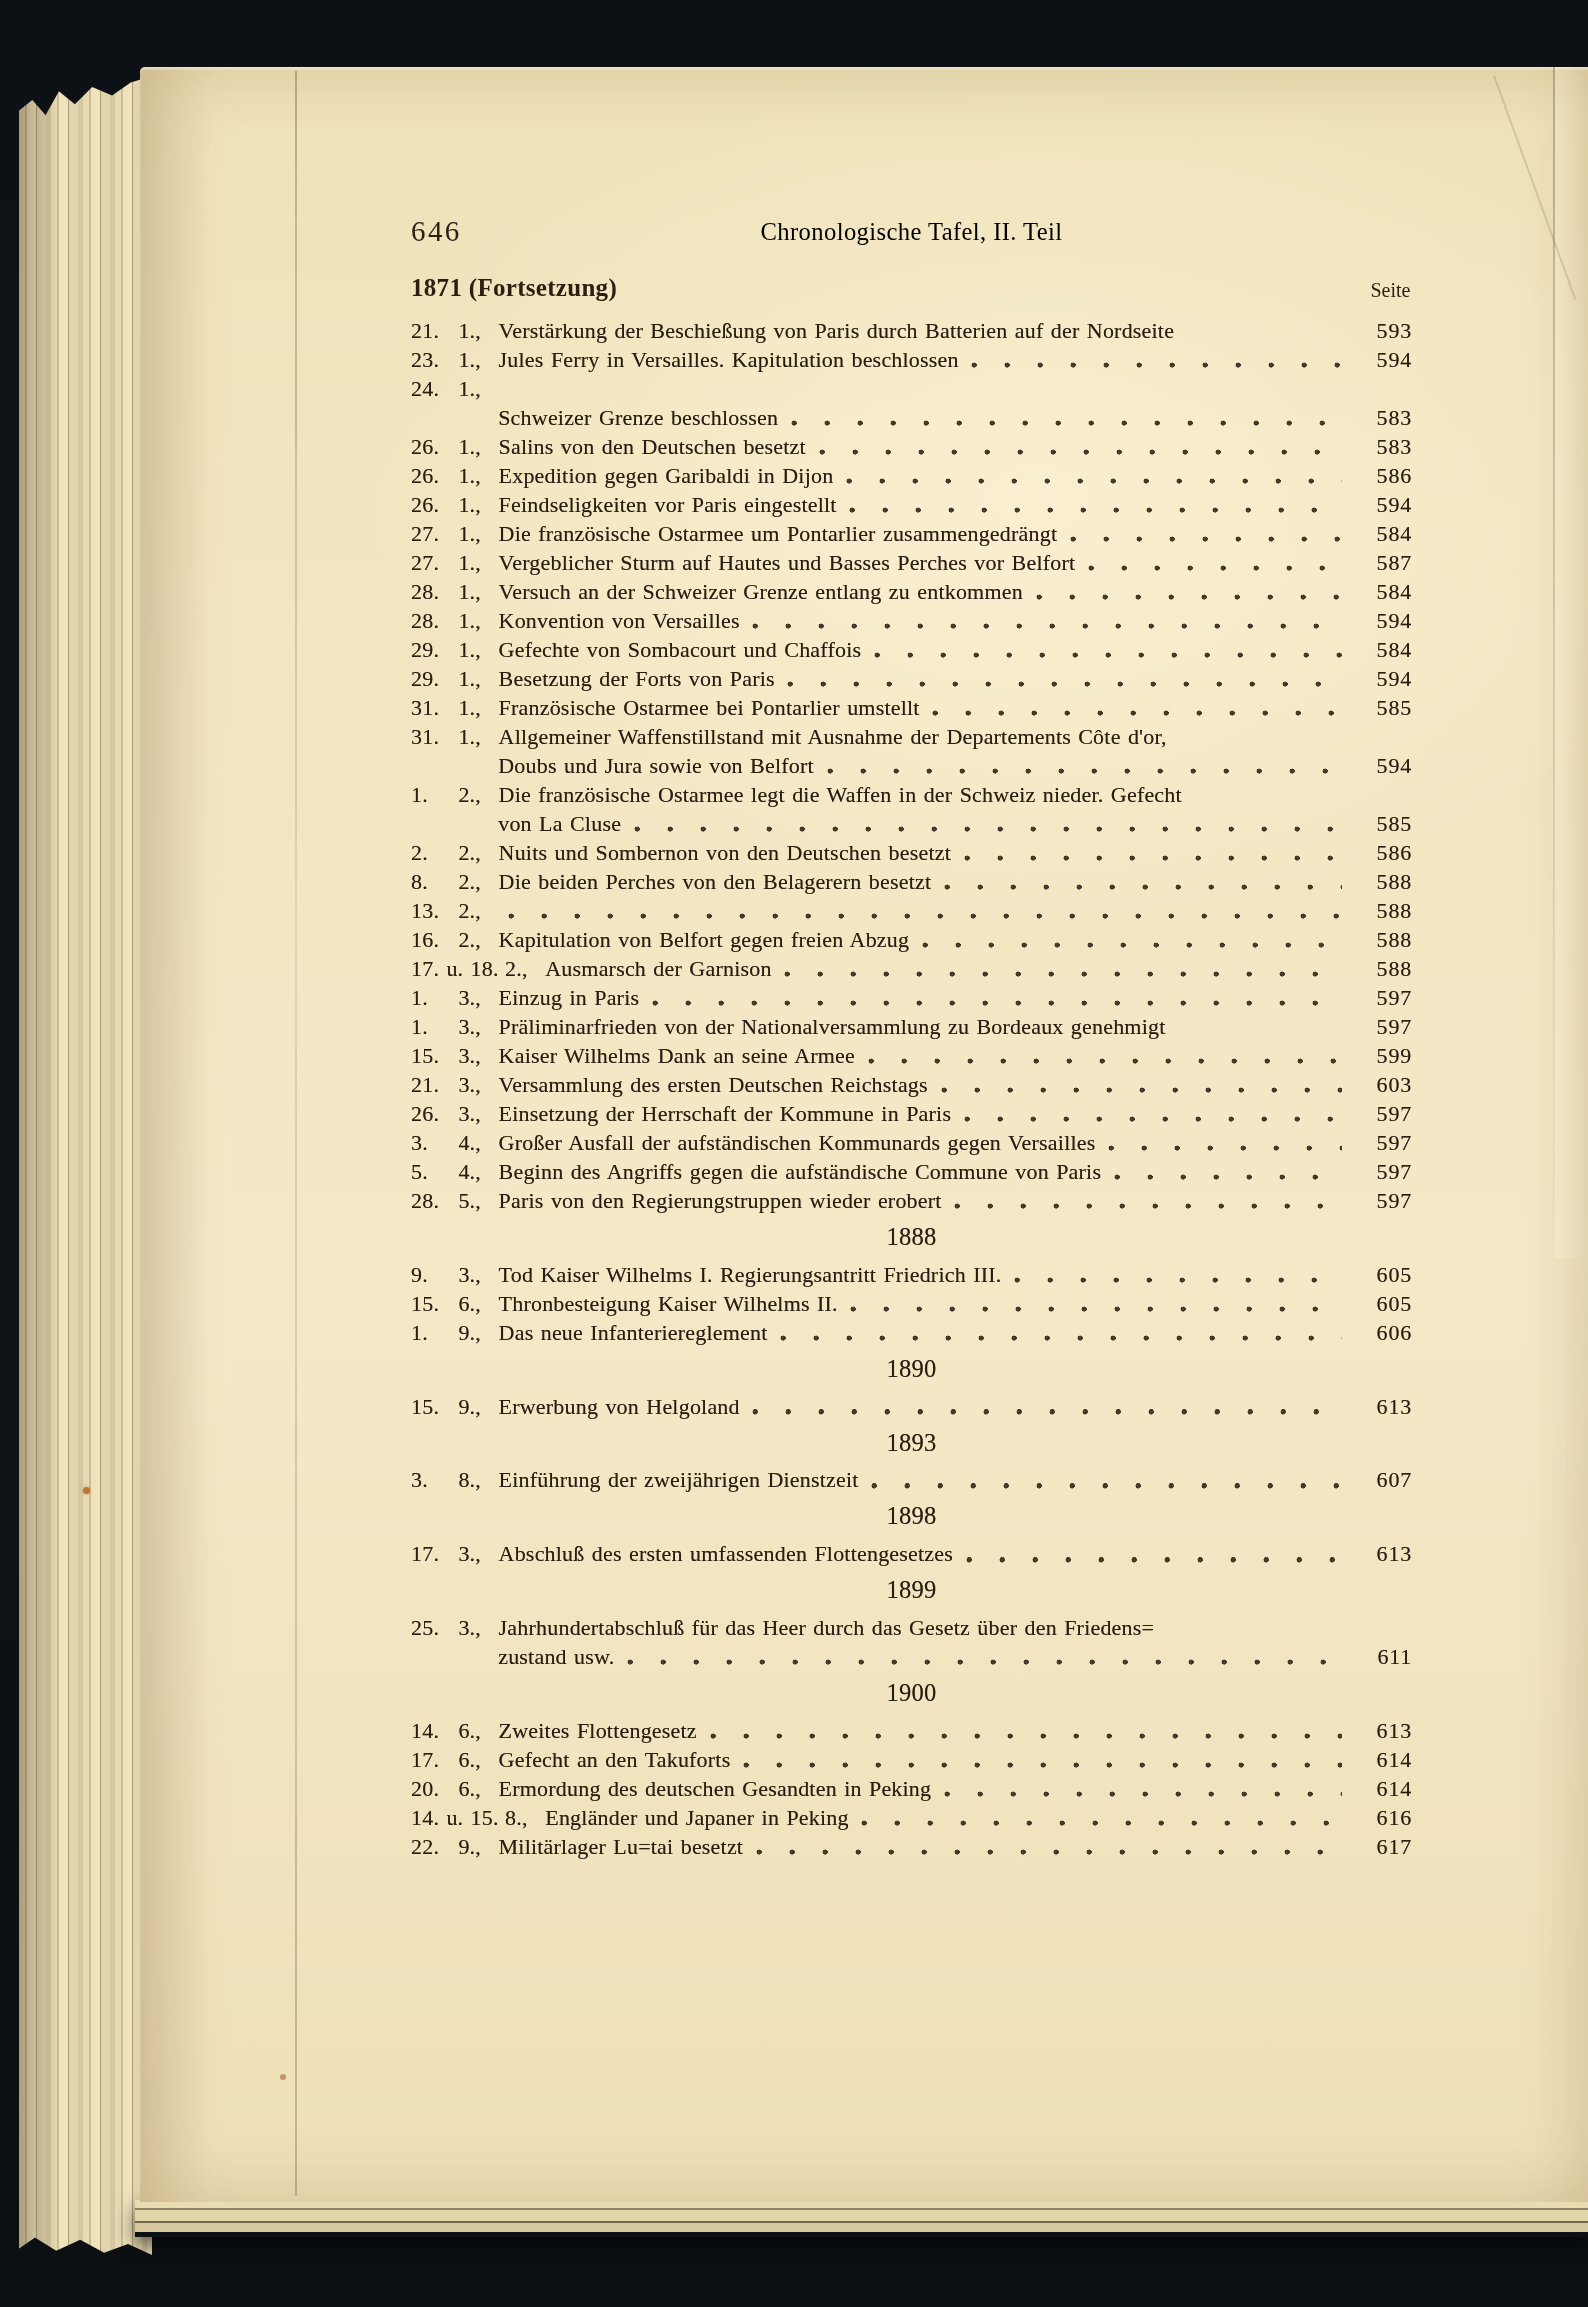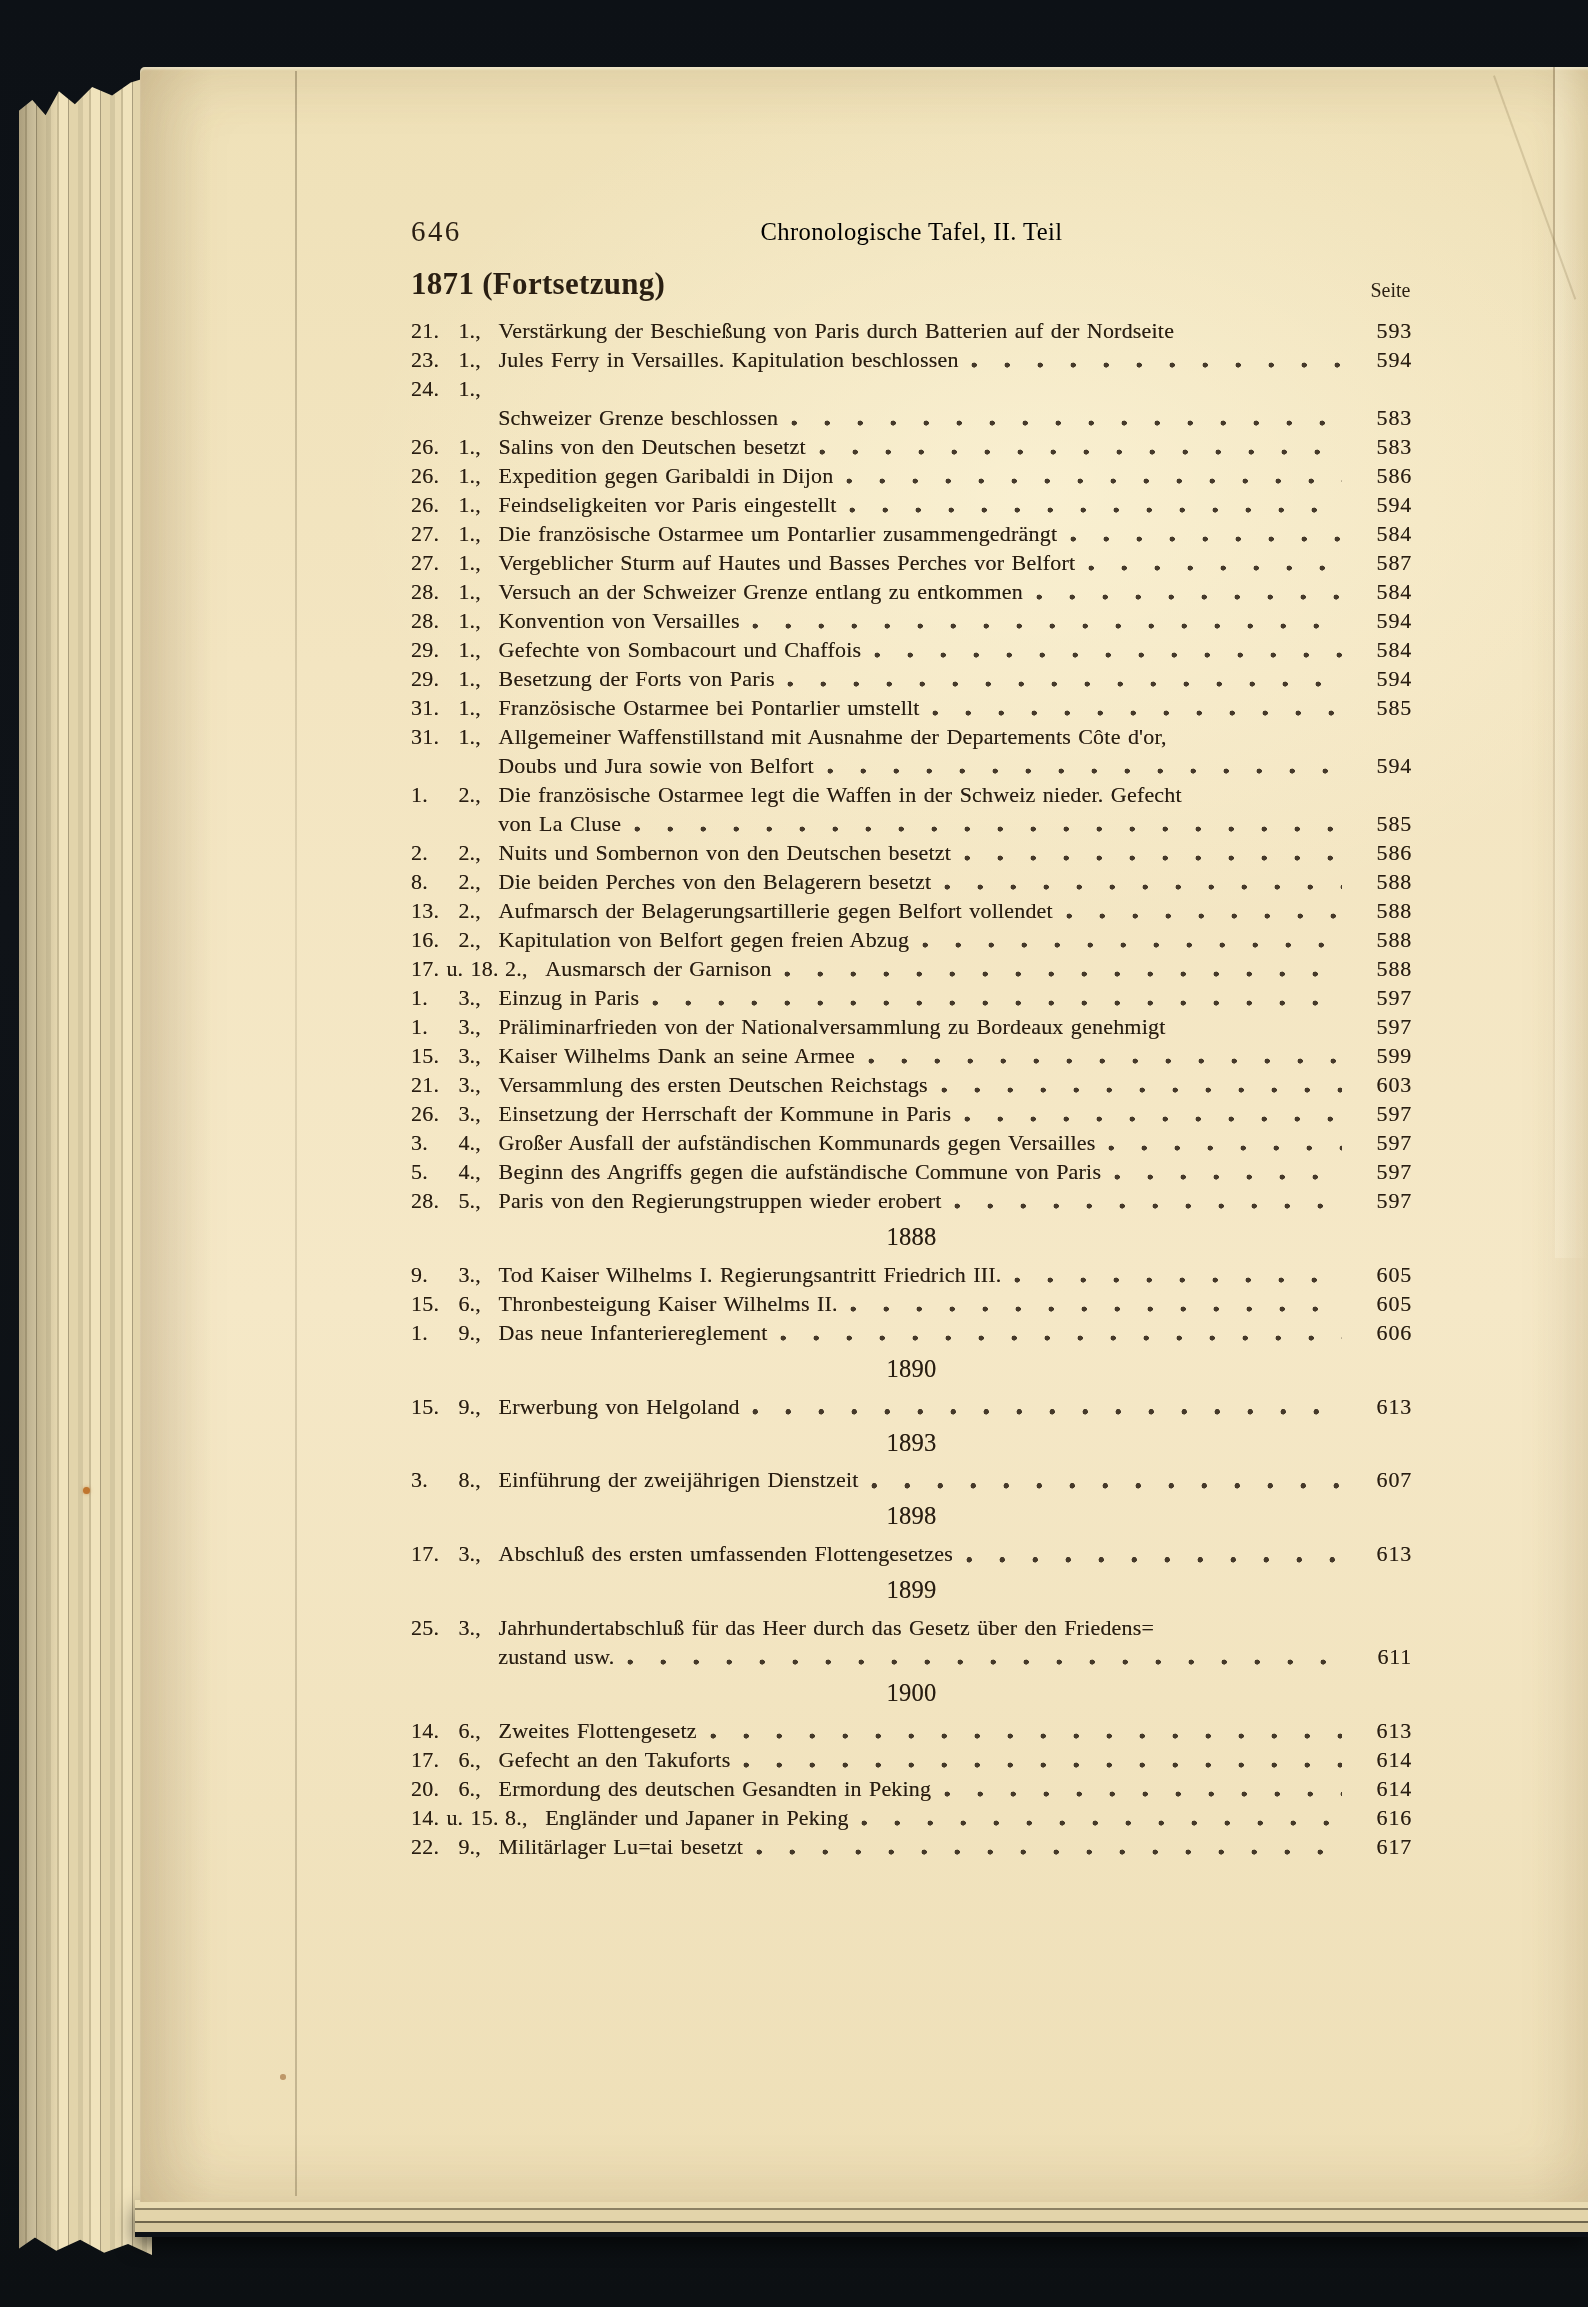--- a/index.html
+++ b/index.html
@@ -76,21 +76,21 @@
     position:absolute;left:0;top:1.6px;font-size:29px;font-weight:normal;letter-spacing:2.4px;color:#2a1f12;
   }
   .running-header{
     position:absolute;left:0;right:0;top:4.8px;text-align:center;
     font-size:24.6px;color:#000000;letter-spacing:0.4px;
   }
   .section-line{
     position:absolute;left:411px;top:267px;width:1001px;height:35px;
     display:flex;align-items:flex-end;justify-content:space-between;
   }
-  .section-label{font-size:31px;font-weight:bold;color:#2a1f12;letter-spacing:0.3px;}
+  .section-label{font-size:25px;font-weight:bold;color:#2a1f12;letter-spacing:0.3px;}
   .seite-label{font-size:20px;color:#2a1f12;padding-right:1.6px;}
   .toc{
     position:absolute;left:411px;top:316px;width:1001px;
     font-size:22px;line-height:29px;color:#281d11;
     word-spacing:1.6px;letter-spacing:0.2px;
     text-shadow:0 0 0.3px rgba(40,29,17,.55);
   }
   .row{display:flex;align-items:baseline;}
   .row .day{min-width:41px;text-align:left;white-space:nowrap;}
   .row .mon{width:37px;margin-left:6.4px;white-space:nowrap;}
@@ -259,21 +259,20 @@
     <div class="row entry">
       <span class="day">8.</span>
       <span class="mon">2.,</span>
       <span class="txt">Die beiden Perches von den Belagerern besetzt</span>
       <span class="leader"></span>
       <span class="pg">588</span>
     </div>
     <div class="row entry">
       <span class="day">13.</span>
       <span class="mon">2.,</span>
-      <span class="txt">Aufmarsch der Belagerungsartillerie gegen Belfort vollendet</span>
       <span class="leader"></span>
       <span class="pg">588</span>
     </div>
     <div class="row entry">
       <span class="day">16.</span>
       <span class="mon">2.,</span>
       <span class="txt">Kapitulation von Belfort gegen freien Abzug</span>
       <span class="leader"></span>
       <span class="pg">588</span>
     </div>

